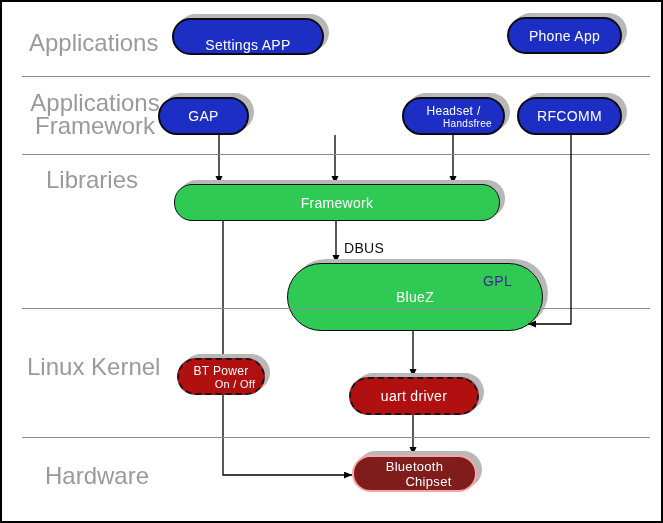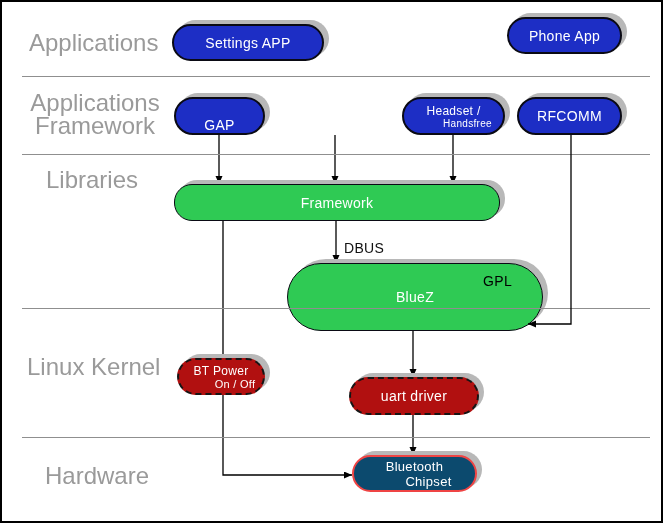--- a/index.html
+++ b/index.html
@@ -27,31 +27,31 @@
     color:#fff;text-align:center;letter-spacing:.3px;
     z-index:3;box-sizing:border-box;
     box-shadow:5px -4px 0 0 #b8b8b8;
   }
   .pill .l1{font-size:14px;}
   .pill .l1s{font-size:12px;}
   .pill .l2s{font-size:10px;margin-left:28px;}
   .blue{background:#1d2ec5;border:2px solid #0a0a14;border-radius:19px;}
   .green{background:#2fca54;border:1.5px solid #0a0a14;}
   .red{background:#b11010;border:2.2px dashed #151515;border-radius:19px;}
-  .red-solid{background:#0c4a6e;border:2px solid #ef4444;border-radius:19px;}
-  #node-settings-app{left:170px;top:22px;width:152px;height:37px;}
+  .red-solid{background:#7f1d1d;border:2px solid #fca5a5;border-radius:19px;}
+  #node-settings-app{left:170px;top:16px;width:152px;height:37px;justify-content:flex-end;}
   #node-phone-app{left:505px;top:15px;width:115px;height:37px;}
-  #node-gap{left:172px;top:95px;width:91px;height:38px;justify-content:flex-end;}
+  #node-gap{left:156px;top:95px;width:91px;height:38px;}
   #node-sdp{left:288px;top:95px;width:92px;height:38px;}
   #node-headset{left:400px;top:95px;width:103px;height:38px;}
   #node-rfcomm{left:515px;top:95px;width:105px;height:38px;}
   #node-framework{left:172px;top:182px;width:326px;height:37px;border-radius:18px;}
   #node-bluez{left:285px;top:261px;width:256px;height:68px;border-radius:34px;z-index:4;}
   #node-bluez .badge{
-    position:absolute;top:9px;right:30px;color:#000000;
+    position:absolute;top:9px;right:30px;color:#4c1d95;
     font-size:14px;letter-spacing:.3px;
   }
   #node-bt-power{left:175px;top:356px;width:88px;height:37px;z-index:6;}
   #node-bt-power .l1s{font-size:12px;}
   #node-bt-power .l2s{font-size:11px;}
   #node-uart{left:347px;top:375px;width:130px;height:38px;z-index:6;}
   #node-chipset{left:350px;top:453px;width:125px;height:37px;z-index:6;}
   #node-chipset .l1s,#node-chipset .l2s{font-size:13px;}
   #lbl-applications{left:27px;top:29px;}
   #lbl-app-framework{left:18px;top:89px;width:150px;}

